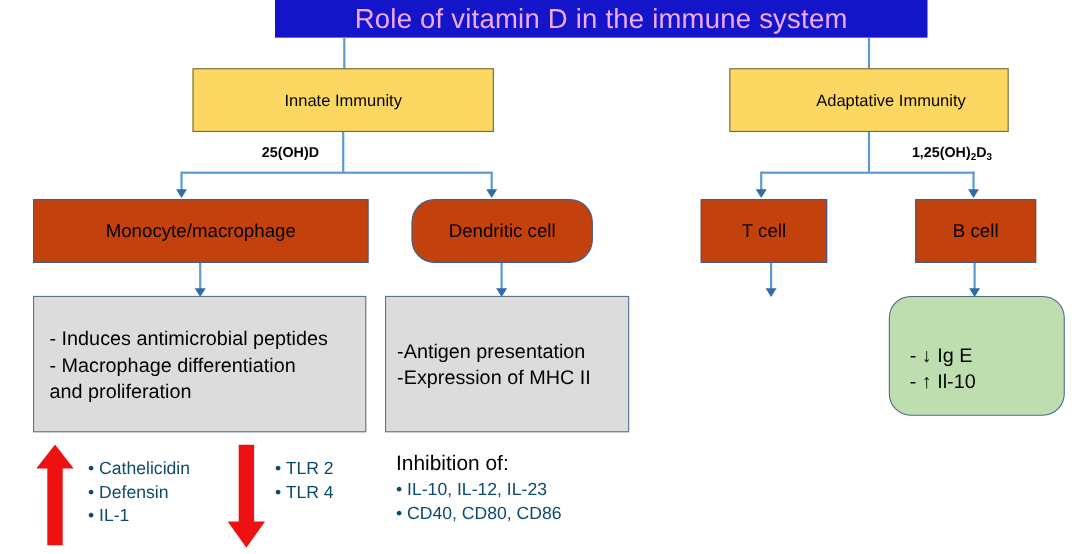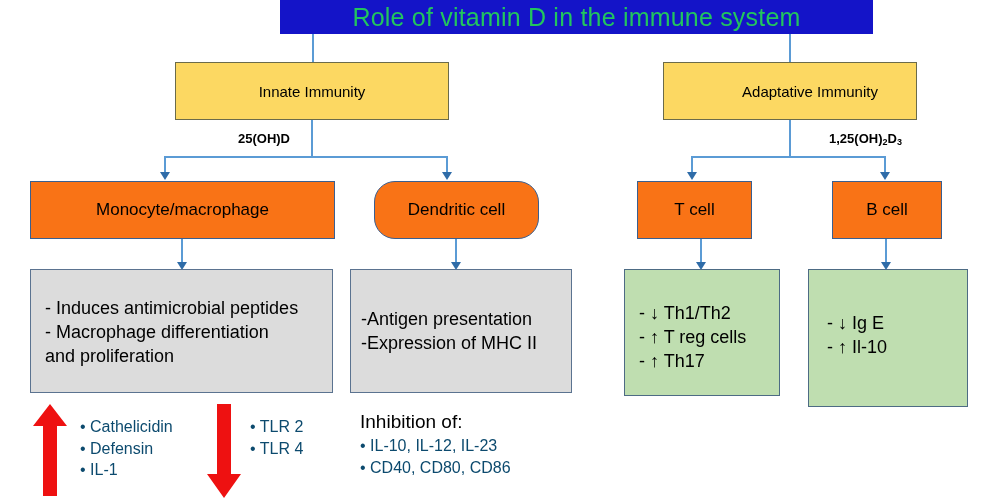--- a/index.html
+++ b/index.html
@@ -20,32 +20,31 @@
     box-sizing: border-box;
     display: flex;
     align-items: center;
     justify-content: center;
     text-align: center;
     color: #000000;
   }
   .title-box {
     background: #1414c8;
     border: 1px solid #1414c8;
-    color: #22c55e;
+    color: #f0abfc;
     font-size: 25px;
     letter-spacing: 0.2px;
-    margin-left: 30px;
   }
   .yellow-box {
     background: #fcd862;
     border: 1.5px solid #6b6b4a;
     font-size: 15px;
   }
   .blue-box {
-    background: #f97316;
+    background: #c2410c;
     border: 1.5px solid #3a5f90;
     font-size: 17px;
   }
   .gray-box {
     background: #dcdcdc;
     border: 1.5px solid #5b7390;
     font-size: 18px;
     justify-content: flex-start;
     align-items: flex-start;
     text-align: left;
@@ -169,26 +168,21 @@
 
   <div class="box gray-box" style="left:30px; top:269px; width:303px; height:124px; padding:27px 0 0 14px;">
     <span class="box-text-block">- Induces antimicrobial peptides
 - Macrophage differentiation
 and proliferation</span>
   </div>
   <div class="box gray-box" style="left:350px; top:269px; width:222px; height:124px; padding:38px 0 0 10px;">
     <span class="box-text-block">-Antigen presentation
 -Expression of MHC II</span>
   </div>
-  <div class="box green-box" style="left:624px; top:269px; width:156px; height:127px; padding:32px 0 0 14px;">
-    <span class="box-text-block">-   ↓ Th1/Th2
--   ↑ T reg cells
--   ↑ Th17</span>
-  </div>
-  <div class="box green-box" style="left:808px; top:269px; width:160px; height:138px; padding:42px 0 0 18px;">
+  <div class="box green-box" style="left:808px; top:269px; width:160px; height:109px; padding:42px 0 0 18px;border-radius:20px;">
     <span class="box-text-block">-   ↓ Ig E
 -   ↑ Il-10</span>
   </div>
 
   <div class="red-arrow" style="left:33px; top:404px;">
     <svg width="34" height="92" viewBox="0 0 34 92" xmlns="http://www.w3.org/2000/svg">
       <polygon points="17,0 34,22 24,22 24,92 10,92 10,22 0,22" fill="#ee1111"></polygon>
     </svg>
   </div>
   <div class="bullets" style="left:80px; top:416px;">• Cathelicidin

